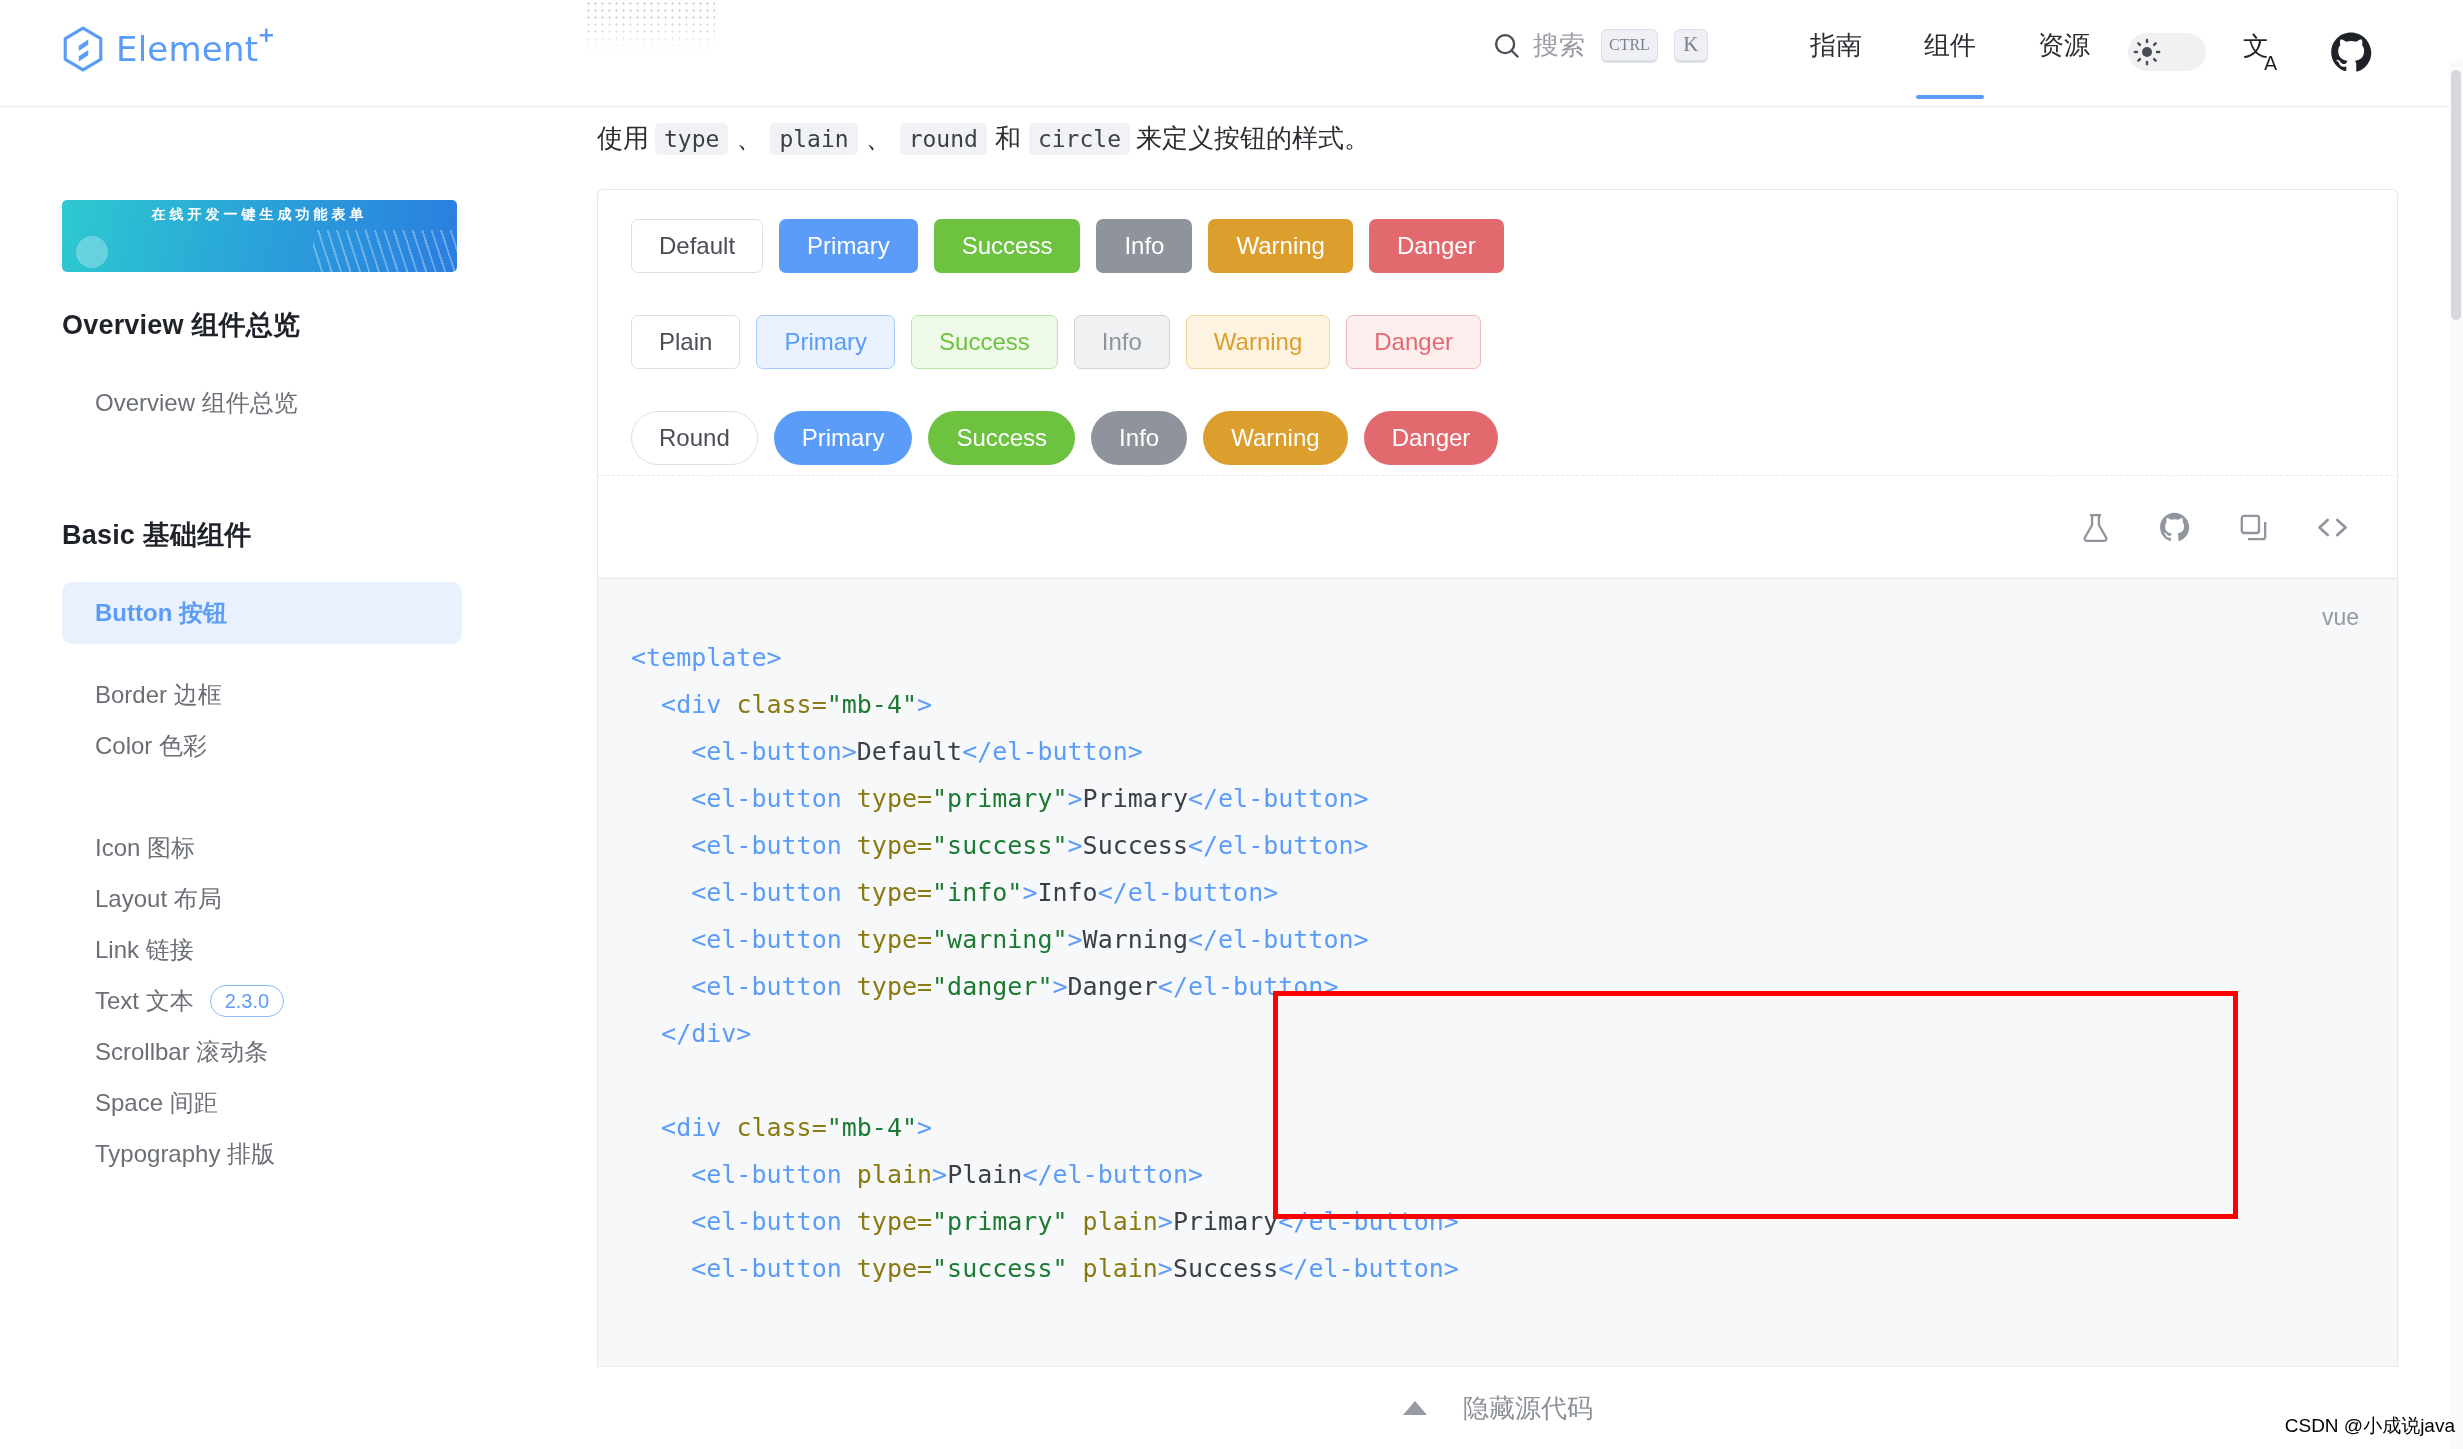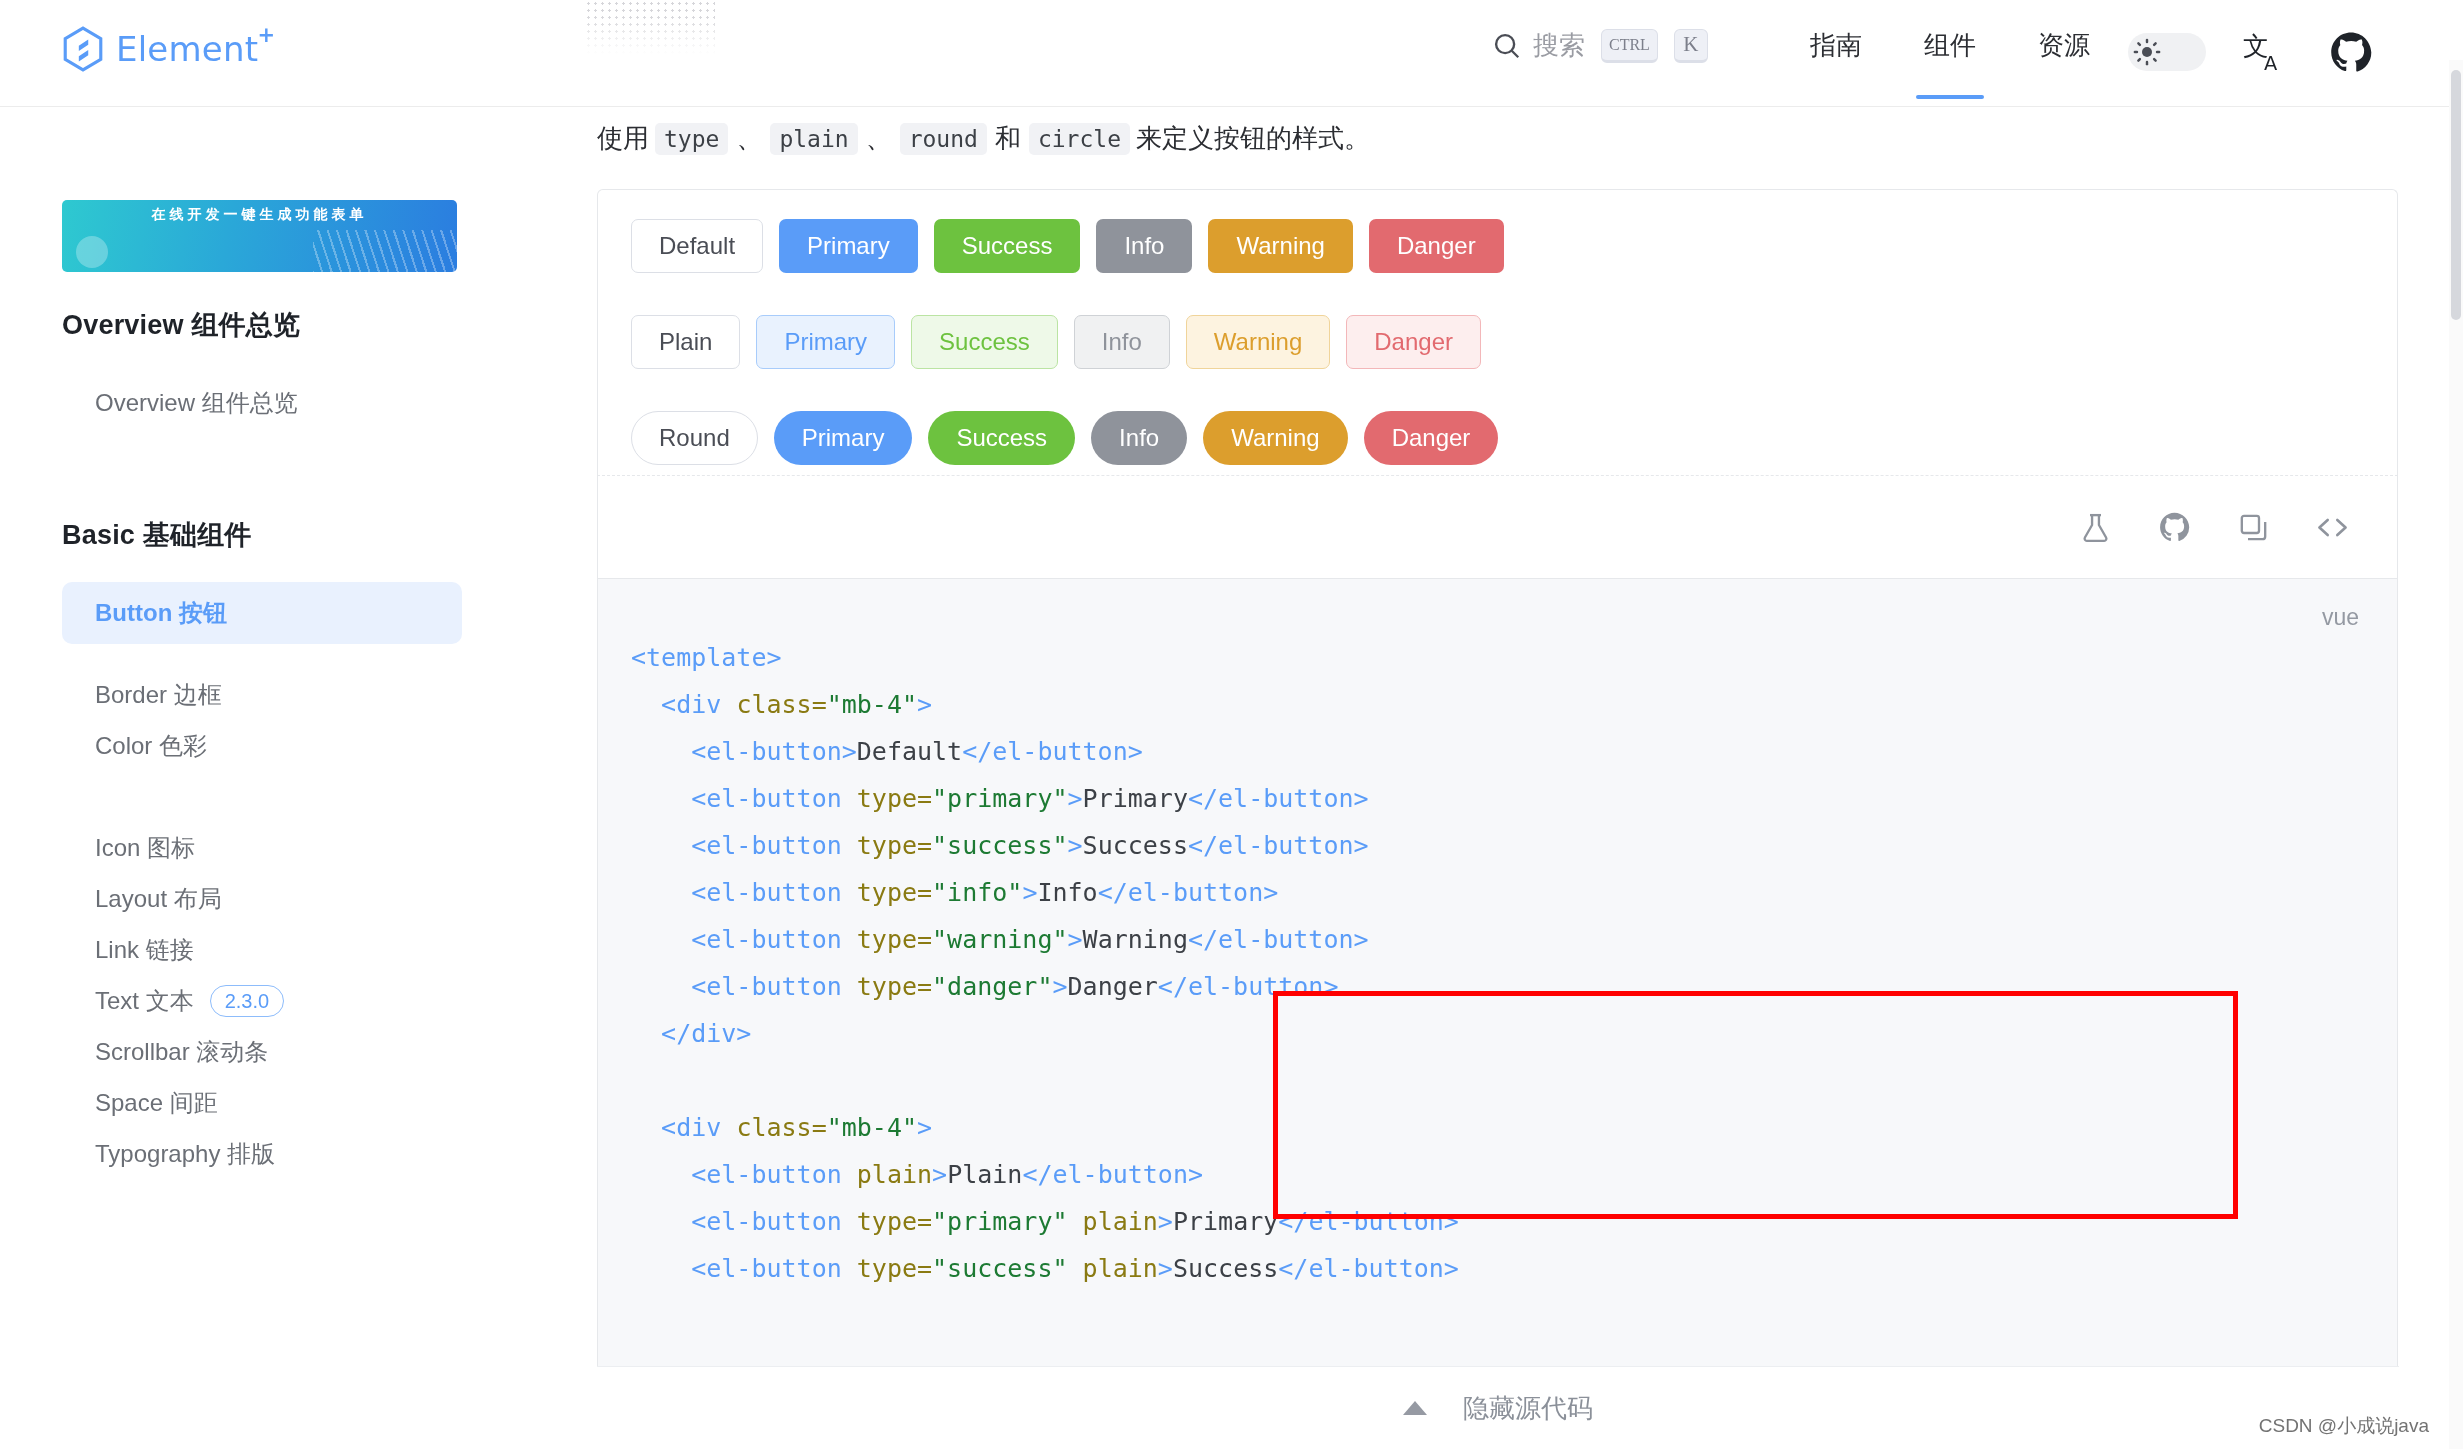--- a/index.html
+++ b/index.html
@@ -246,22 +246,22 @@
   }
   .caret-up {
     width: 0; height: 0;
     border-left: 12px solid transparent;
     border-right: 12px solid transparent;
     border-bottom: 14px solid #969aa3;
   }
   .hide-label { font-size: 26px; color: #8b9099; }
 
   .watermark {
-    position: absolute; right: 34px; bottom: 10px;
-    font-size: 19px; color: #737373; z-index: 40;
+    position: absolute; right: 8px; bottom: 10px;
+    font-size: 19px; color: #000000; z-index: 40;
     pointer-events: none;
   }
 
   .scroll-track {
     position: absolute; right: 0; top: 60px;
     width: 14px; height: 1389px;
     background: #fafafa; z-index: 35;
   }
   .scroll-thumb {
     position: absolute; right: 2px; top: 70px;

